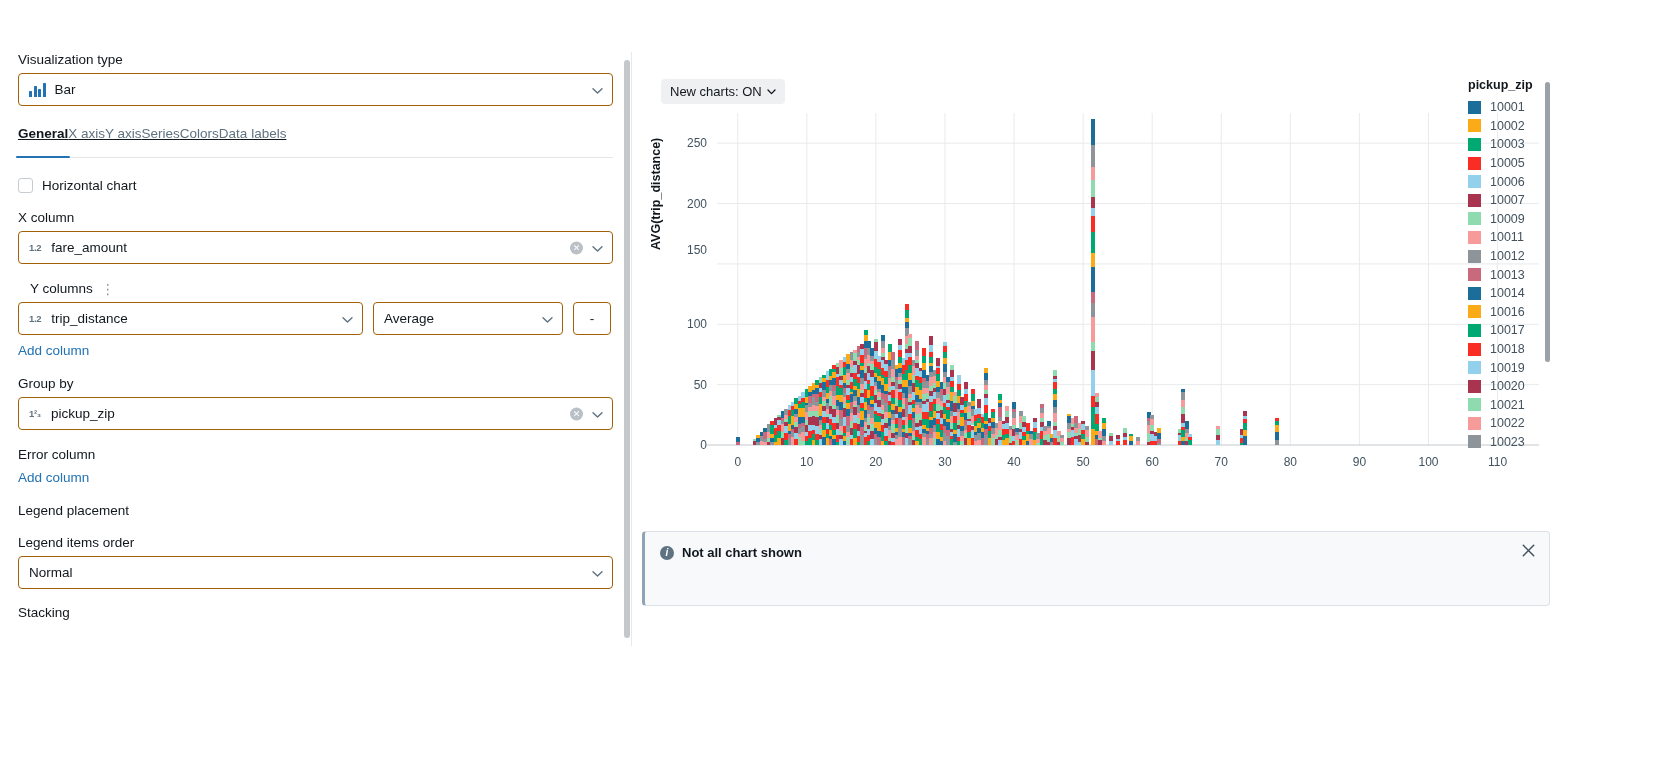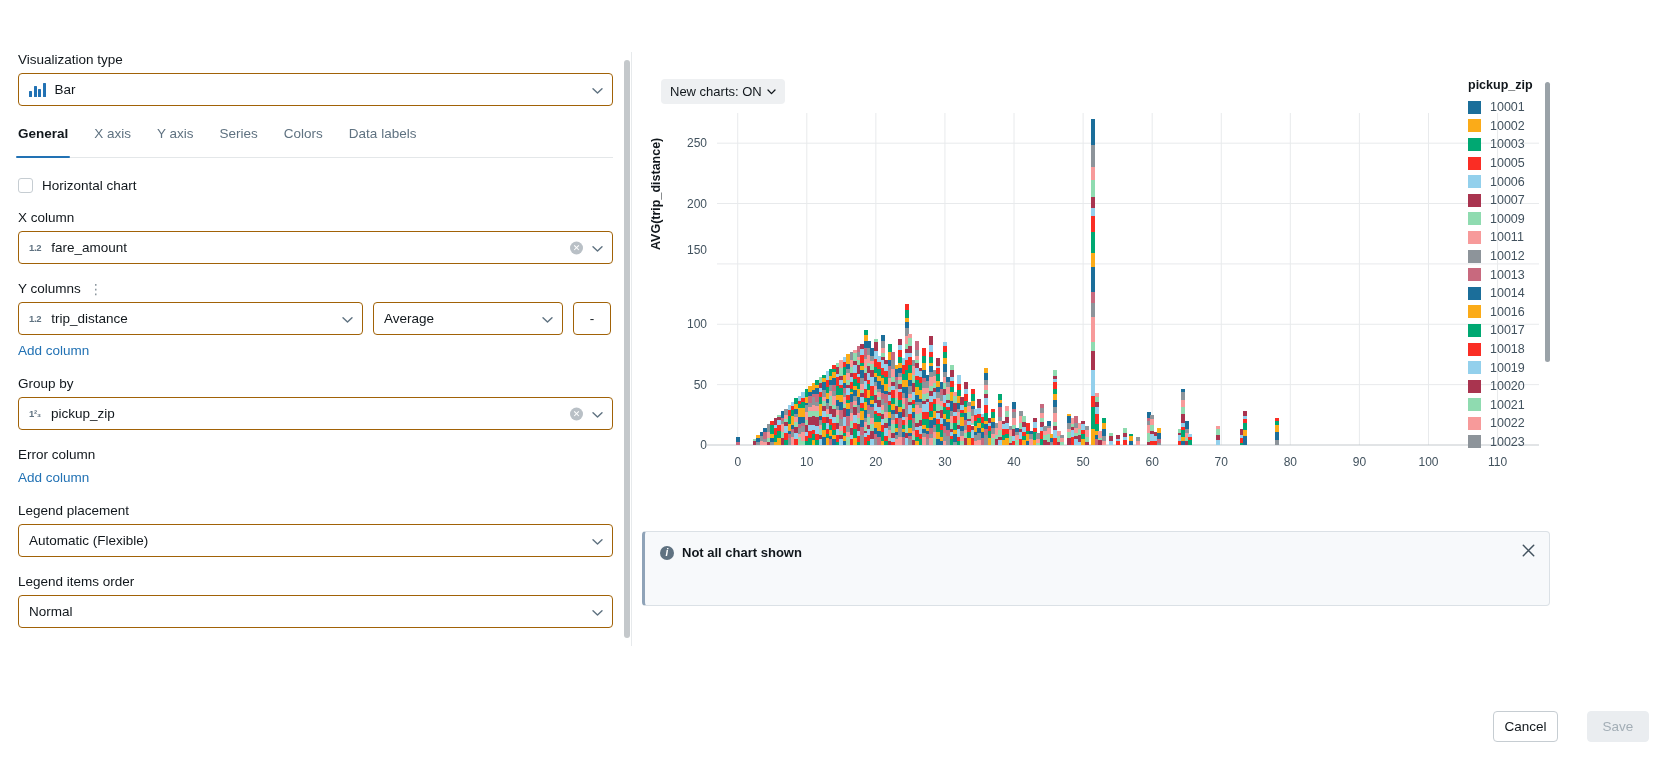--- a/index.html
+++ b/index.html
@@ -67,22 +67,23 @@
   .type-icon i { display: block; width: 3px; background: #2272b4; border-radius: 0.5px; }
   .num-icon {
     font-size: 9.5px; font-weight: bold; color: #5f7281;
     margin-right: 10px; letter-spacing: -0.3px;
   }
 
   
   .tabs {
     margin-top: 20px;
     border-bottom: 1px solid #e4e7e9;
-    display: flex; gap: 26px;
+    display: flex; 
     height: 32px;
+    text-decoration: underline;
   }
   .tab {
     font-size: 13.5px; color: #5f7281; cursor: pointer;
     position: relative; padding-bottom: 8px;
   }
   .tab.active { color: #11171c; font-weight: bold; }
   .tab.active::after {
     content: ''; position: absolute; left: -2px; right: -2px; bottom: -1px;
     height: 2.5px; background: #2272b4; border-radius: 2px;
   }
@@ -91,21 +92,21 @@
   .checkbox-row { display: flex; align-items: center; margin-top: 20px; }
   .checkbox {
     width: 15px; height: 15px; border: 1.5px solid #c6cdd2;
     border-radius: 3px; background: #fff; margin-right: 9px;
   }
   .checkbox-label { font-size: 13.5px; }
 
   .section { margin-top: 17px; }
   .link { color: #2272b4; font-size: 13.5px; cursor: pointer; margin-top: 8px; display: inline-block; }
 
-  .ycols-head { display: flex; align-items: center; gap: 8px; }
+  .ycols-head { display: flex; align-items: center; gap: 8px; margin-left: 12px; }
   .kebab { color: #8a959d; font-size: 14px; line-height: 8px; letter-spacing: 0; cursor: pointer; }
   .ycols-row { display: flex; gap: 10px; align-items: center; }
   .ycols-row .control.a { width: 345px; }
   .ycols-row .control.b { width: 190px; }
   .ycols-row .control.c { width: 38px; justify-content: center; padding: 0; color: #11171c; }
 
   .clipped { margin-top: 16px; }
 
   
   .left-scroll {
@@ -304,28 +305,20 @@
       </div>
     </div>
 
     <div class="section">
       <div class="field-label">Error column</div>
       <span class="link" style="margin-top:2px">Add column</span>
     </div>
 
     <div class="section">
       <div class="field-label">Legend placement</div>
-      <div class="control">
-        <span>Automatic (Flexible)</span>
-        <span class="caret">
-          <svg width="11" height="7" viewBox="0 0 11 7">
-              <path d="M1 1.2 L5.5 5.6 L10 1.2" stroke="#5f7281" stroke-width="1.4" fill="none" stroke-linecap="round" stroke-linejoin="round"></path>
-            </svg>
-        </span>
-      </div>
     </div>
 
     <div class="section">
       <div class="field-label">Legend items order</div>
       <div class="control">
         <span>Normal</span>
         <span class="caret">
           <svg width="11" height="7" viewBox="0 0 11 7">
               <path d="M1 1.2 L5.5 5.6 L10 1.2" stroke="#5f7281" stroke-width="1.4" fill="none" stroke-linecap="round" stroke-linejoin="round"></path>
             </svg>
@@ -1568,18 +1561,14 @@
       <span class="info-circle">i</span>
       <span>Not all chart shown</span>
     </div>
     <div class="banner-close">
       <svg width="13" height="13" viewBox="0 0 13 13">
           <path d="M1.3 1.3 L11.7 11.7 M11.7 1.3 L1.3 11.7" stroke="#42525e" stroke-width="1.5" fill="none" stroke-linecap="round"></path>
         </svg>
     </div>
   </div>
 
-  <div class="footer">
-    <div class="btn btn-cancel">Cancel</div>
-    <div class="btn btn-save">Save</div>
-  </div>
 
 </div>
 
 </body></html>

